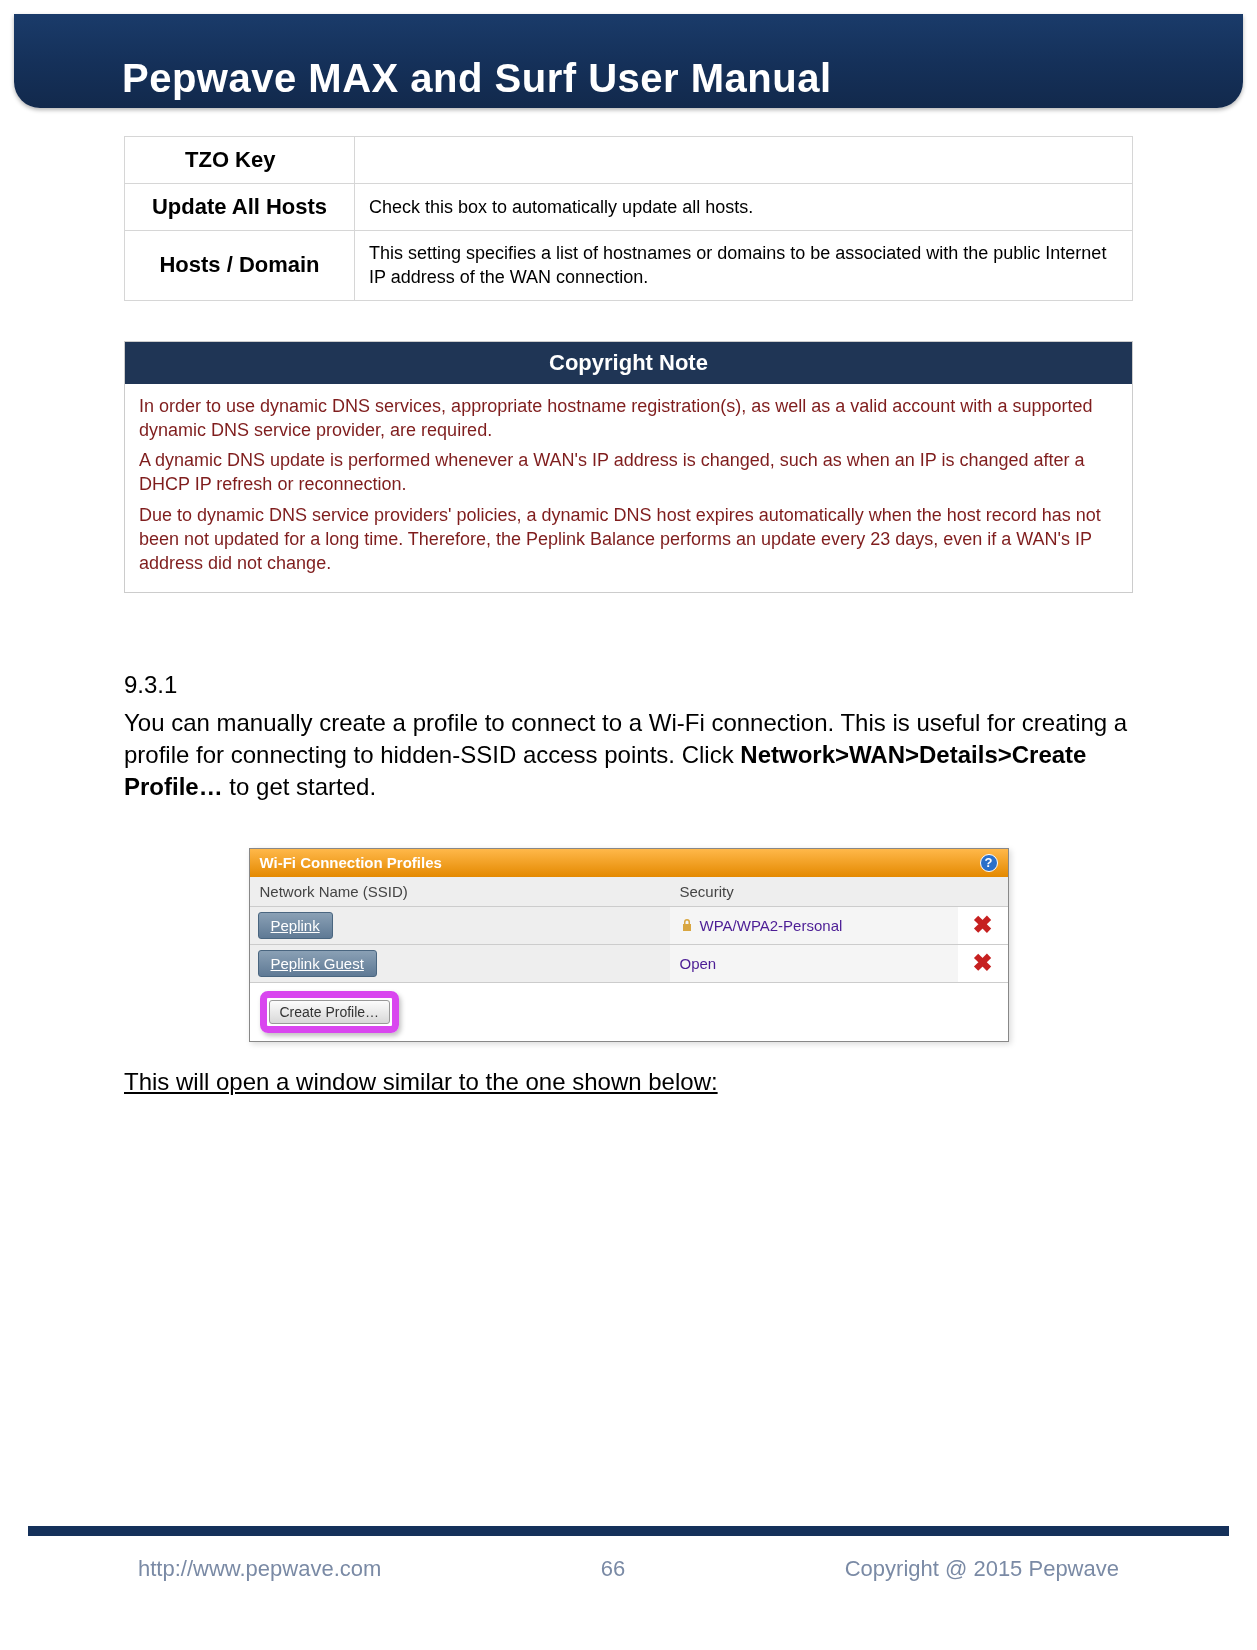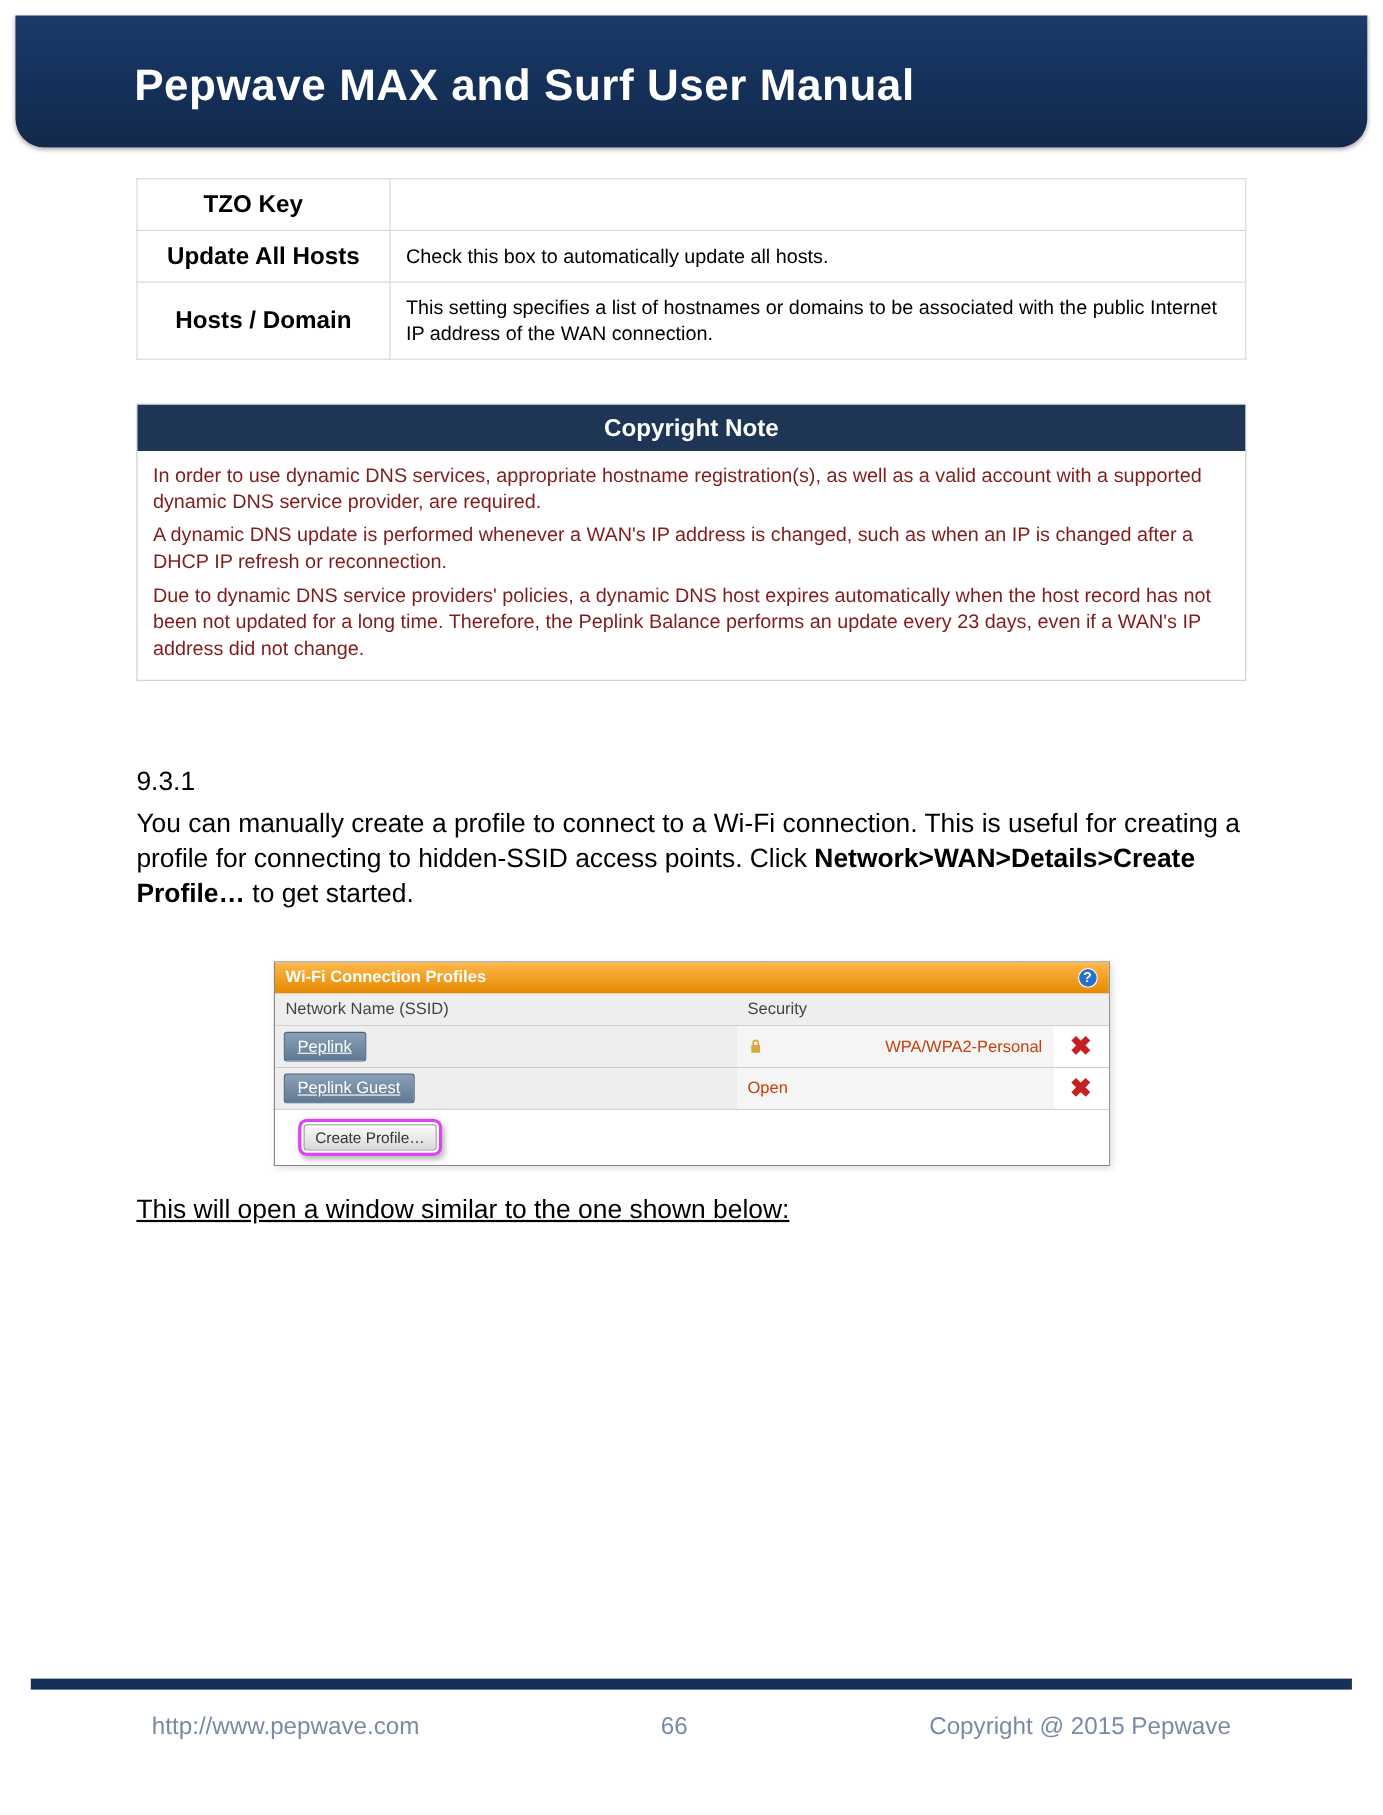--- a/index.html
+++ b/index.html
@@ -17,21 +17,21 @@
     padding: 14px;
   }
   .page-frame {
     width: 100%;
     height: 100%;
     background: #fff;
     position: relative;
   }
   .header-bar {
     background: linear-gradient(to bottom, #1a3b6a 0%, #15315a 50%, #12294c 100%);
-    height: 120px;
+    height: 94px;
     border-radius: 0 0 26px 26px;
     position: relative;
     box-shadow: 0 2px 4px rgba(0,0,0,0.3);
   }
   .header-title {
     color: #fff;
     font-family: "Century Gothic", "Futura", Arial, sans-serif;
     font-weight: bold;
     font-size: 40px;
     padding: 42px 0 0 108px;
@@ -156,26 +156,25 @@
     color: #fff;
     text-decoration: underline;
     padding: 4px 12px;
     border-radius: 3px;
     font-size: 15px;
     border: 1px solid #4a6680;
   }
   .wifi-row .sec-cell {
     flex: 1;
     padding: 8px 10px;
-    color: #c2410c;
+    color: #4c1d95;
     display: flex;
     align-items: center;
     gap: 6px;
     background: #f5f5f5;
-    justify-content: space-between;
   }
   .lock-icon {
     width: 14px; height: 14px;
     display: inline-block;
   }
   .wifi-row .del-cell {
     flex: 0 0 50px;
     display: flex;
     align-items: center;
     justify-content: center;
@@ -185,25 +184,24 @@
     color: #c62020;
     font-size: 24px;
     font-weight: bold;
   }
   .wifi-foot {
     padding: 8px 10px;
     background: #fff;
   }
   .create-btn-wrap {
     display: inline-block;
-    border: 3px solid #d946ef;
+    border: 7px solid #d946ef;
     border-radius: 8px;
     padding: 2px 2px;
     box-shadow: 2px 3px 5px rgba(0,0,0,0.25);
-    margin-left: 11px;
   }
   .create-btn {
     background: linear-gradient(to bottom, #fcfcfc 0%, #d8d8d8 100%);
     border: 1px solid #999;
     border-radius: 3px;
     padding: 3px 10px;
     font-size: 14px;
     color: #333;
   }
   .after-text {

